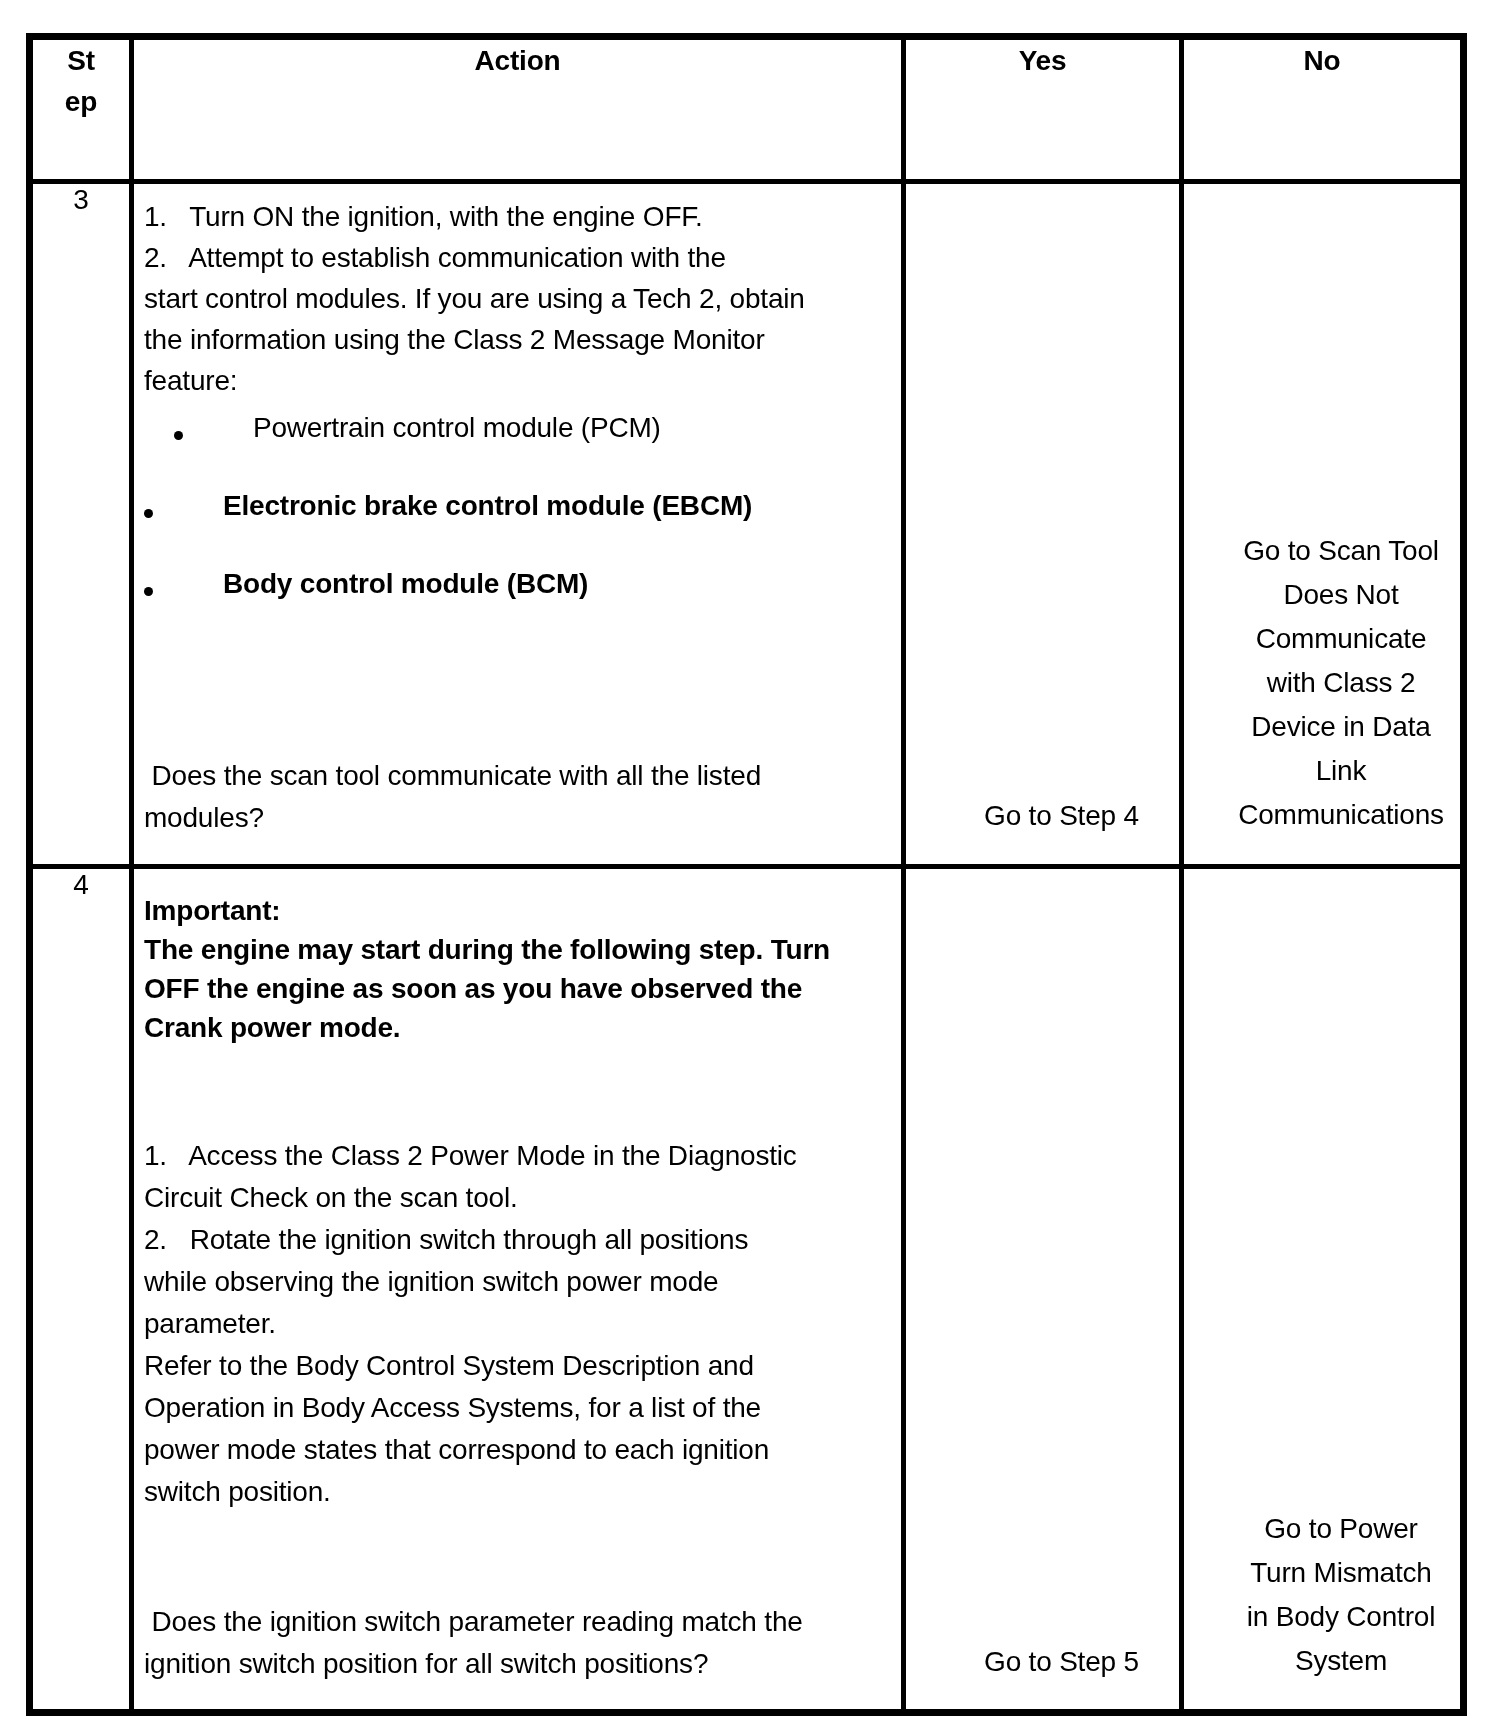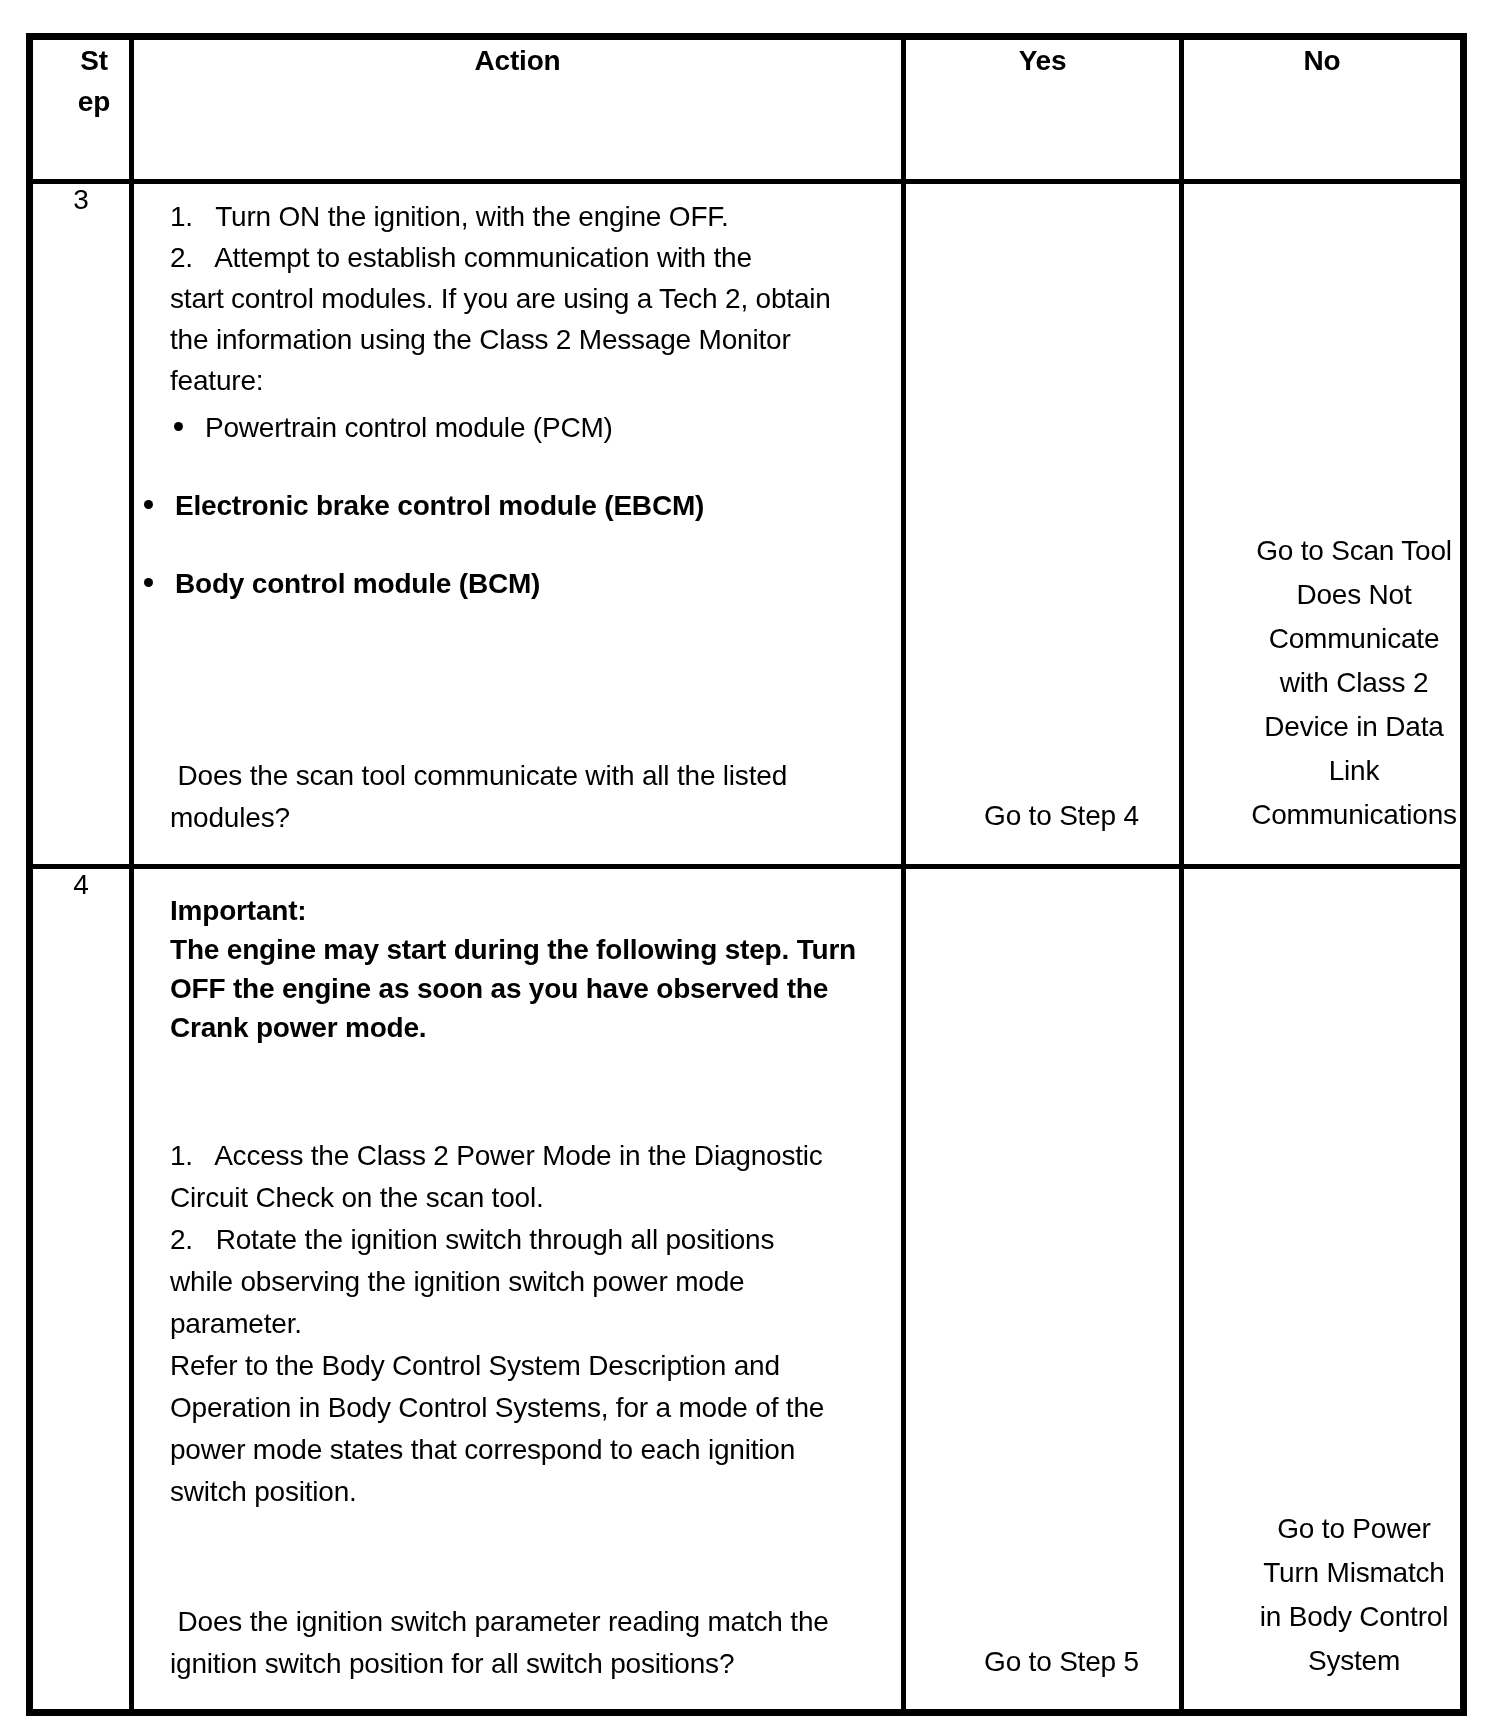--- a/index.html
+++ b/index.html
@@ -56,32 +56,33 @@
     flex-direction: column;
     box-sizing: border-box;
     padding-left: 38px;
   }
   .fill-r3 { height: 675px; }
   .fill-r4 { height: 836px; }
 
   .action-fill { padding: 12px 6px 20px 10px; }
   .action-fill-4 { padding: 22px 15px 20px 10px; }
 
-  .t-line { white-space: pre; margin-left: 26px; }
+  .t-line { white-space: pre; }
 
   .intro-block { line-height: 41px; }
   .important-block { font-weight: bold; line-height: 39px; }
   .body-block { line-height: 42px; margin-top: auto; }
   .question-block { line-height: 42px; margin-top: auto; }
 
   .bullet-block { margin-top: 4px; }
   .bullet-line {
     display: flex;
-    align-items: flex-start;
+    align-items: center;
     line-height: 41px;
+    gap: 48px;
   }
   .bullet-line .bullet-dot {
     flex: 0 0 auto;
     width: 9px;
     height: 9px;
     border-radius: 50%;
     background: #000;
     margin-top: 15px;
   }
   .bullet-line .bullet-text { margin-left: 22px; }
@@ -189,21 +190,21 @@
                 <div class="t-line">OFF the engine as soon as you have observed the</div>
                 <div class="t-line">Crank power mode.</div>
               </div>
           <div class="body-block">
                 <div class="t-line">1.   Access the Class 2 Power Mode in the Diagnostic</div>
                 <div class="t-line">Circuit Check on the scan tool.</div>
                 <div class="t-line">2.   Rotate the ignition switch through all positions</div>
                 <div class="t-line">while observing the ignition switch power mode</div>
                 <div class="t-line">parameter.</div>
                 <div class="t-line">Refer to the Body Control System Description and</div>
-                <div class="t-line">Operation in Body Control Systems, for a mode of the</div>
+                <div class="t-line">Operation in Body Access Systems, for a list of the</div>
                 <div class="t-line">power mode states that correspond to each ignition</div>
                 <div class="t-line">switch position.</div>
               </div>
           <div class="question-block">
                 <div class="t-line"> Does the ignition switch parameter reading match the</div>
                 <div class="t-line">ignition switch position for all switch positions?</div>
               </div>
         </div>
       </td>
       <td>

